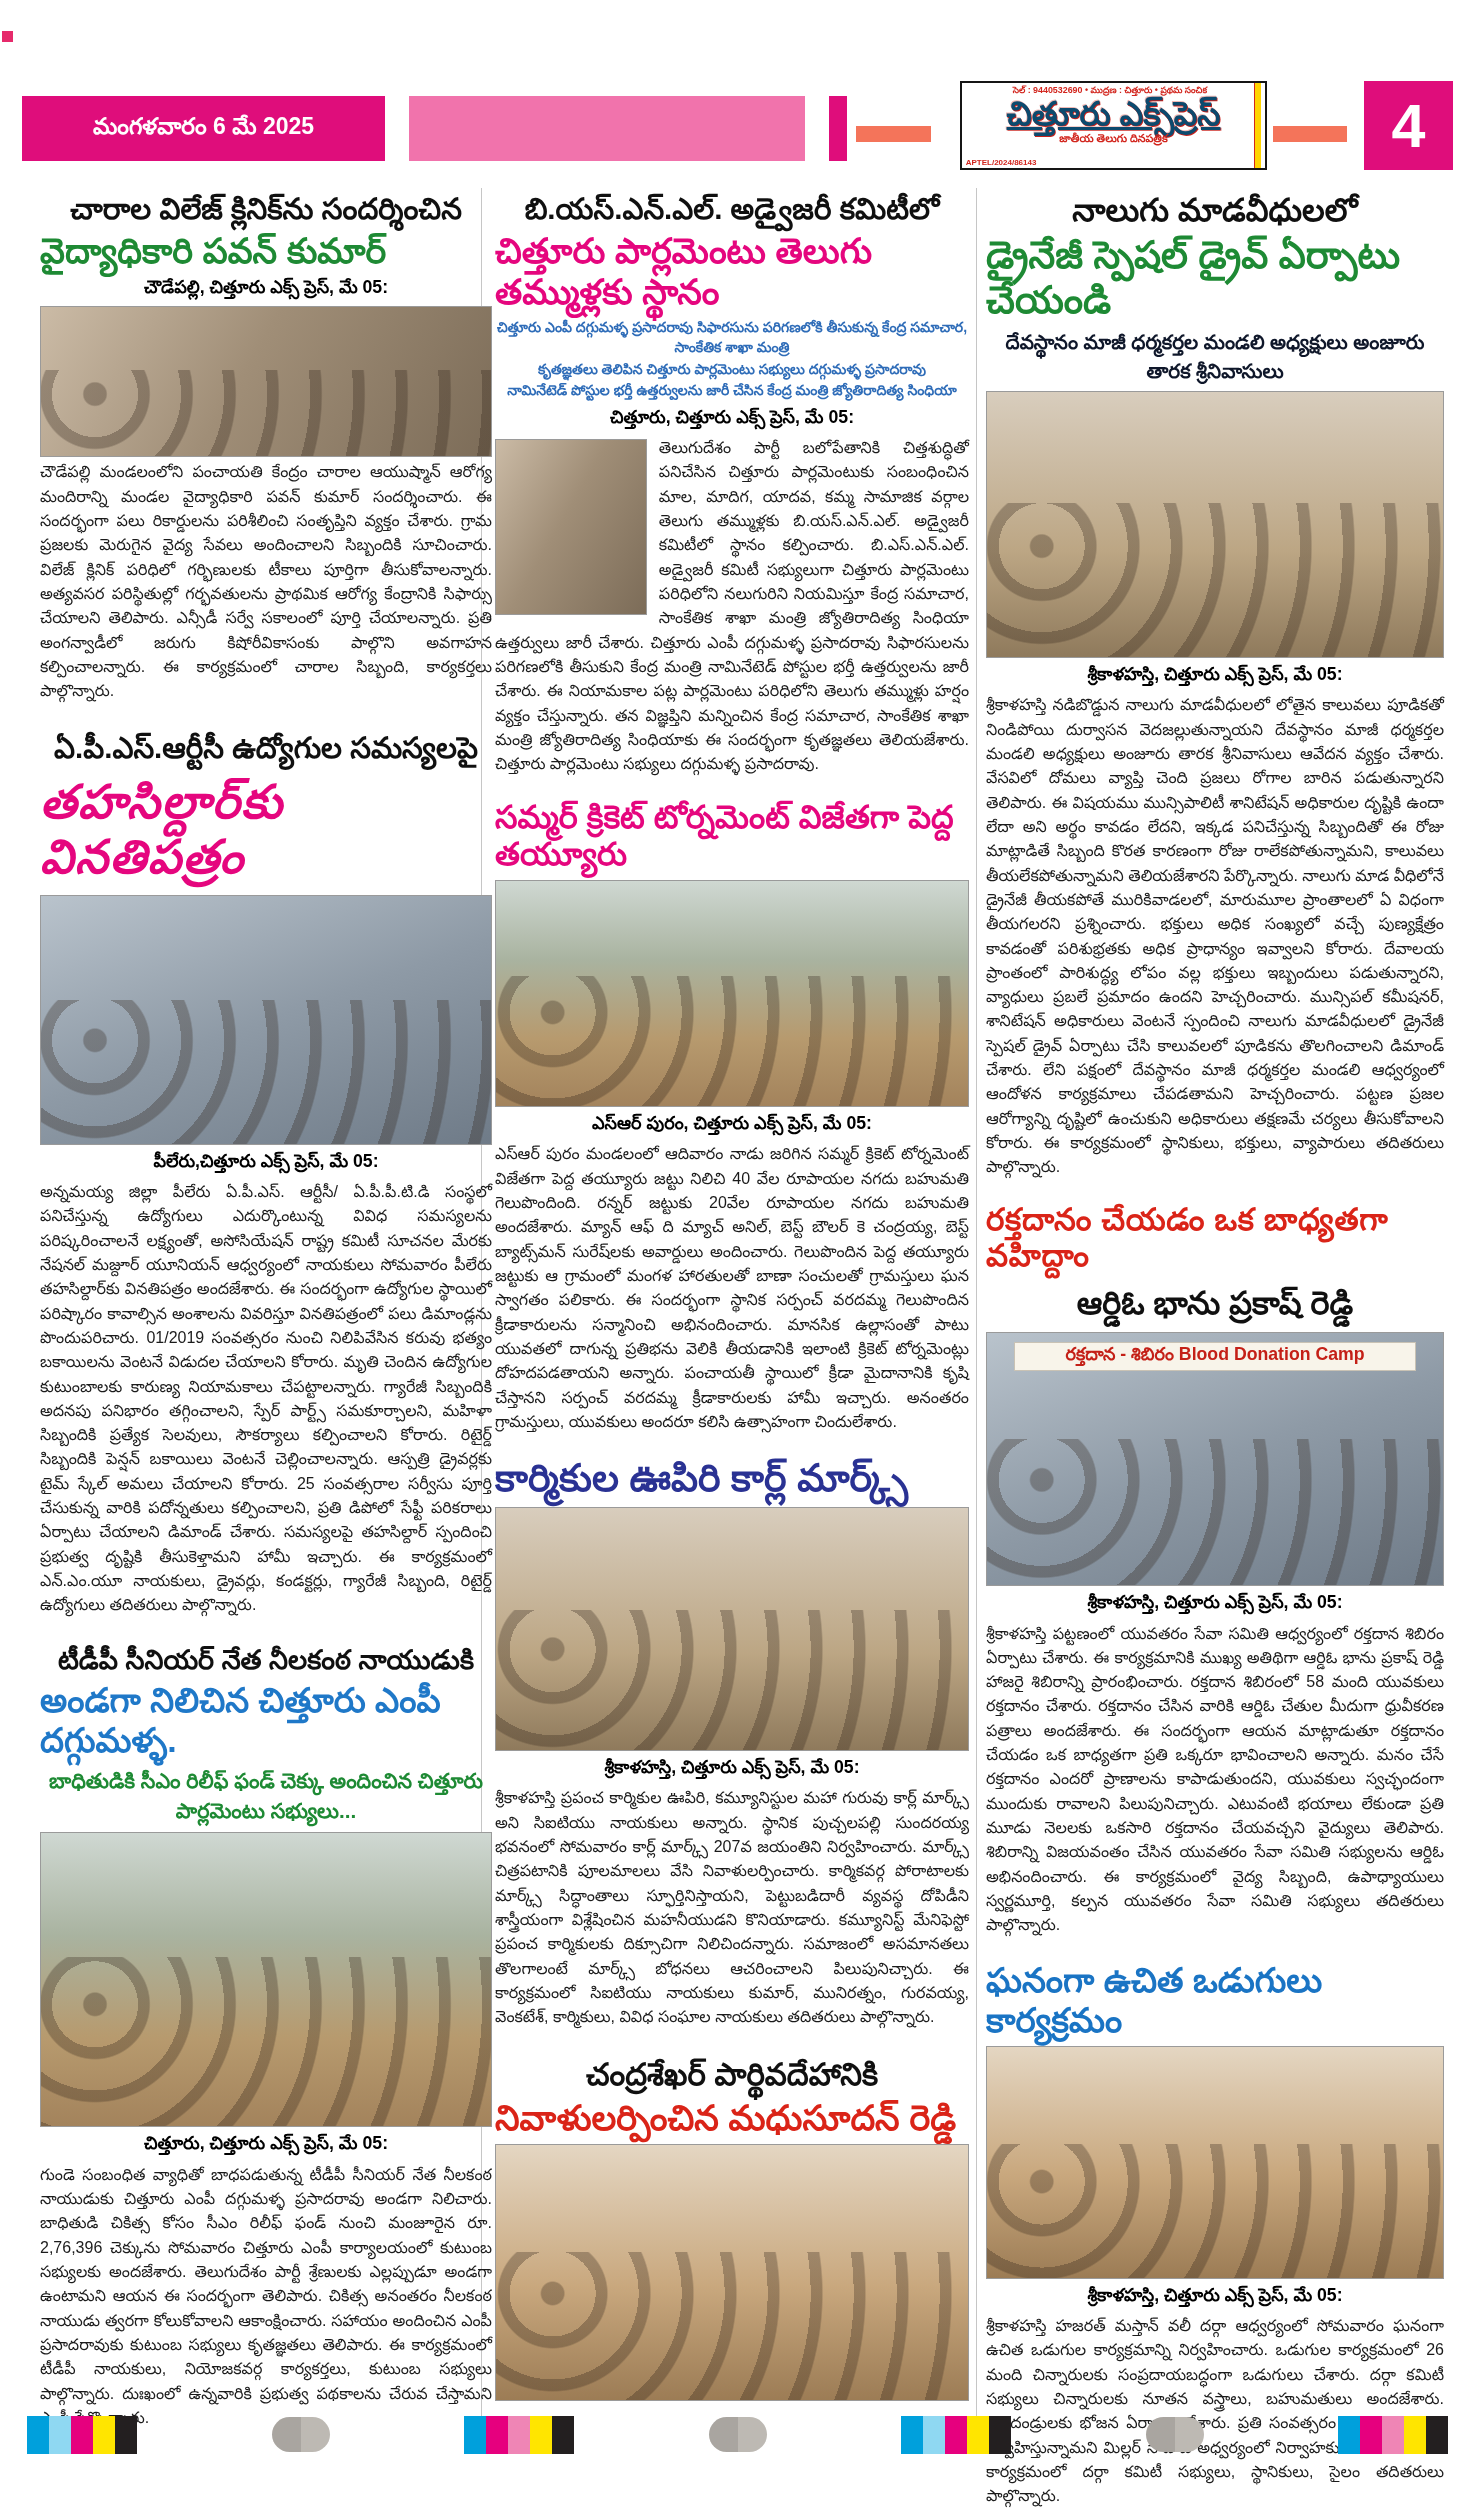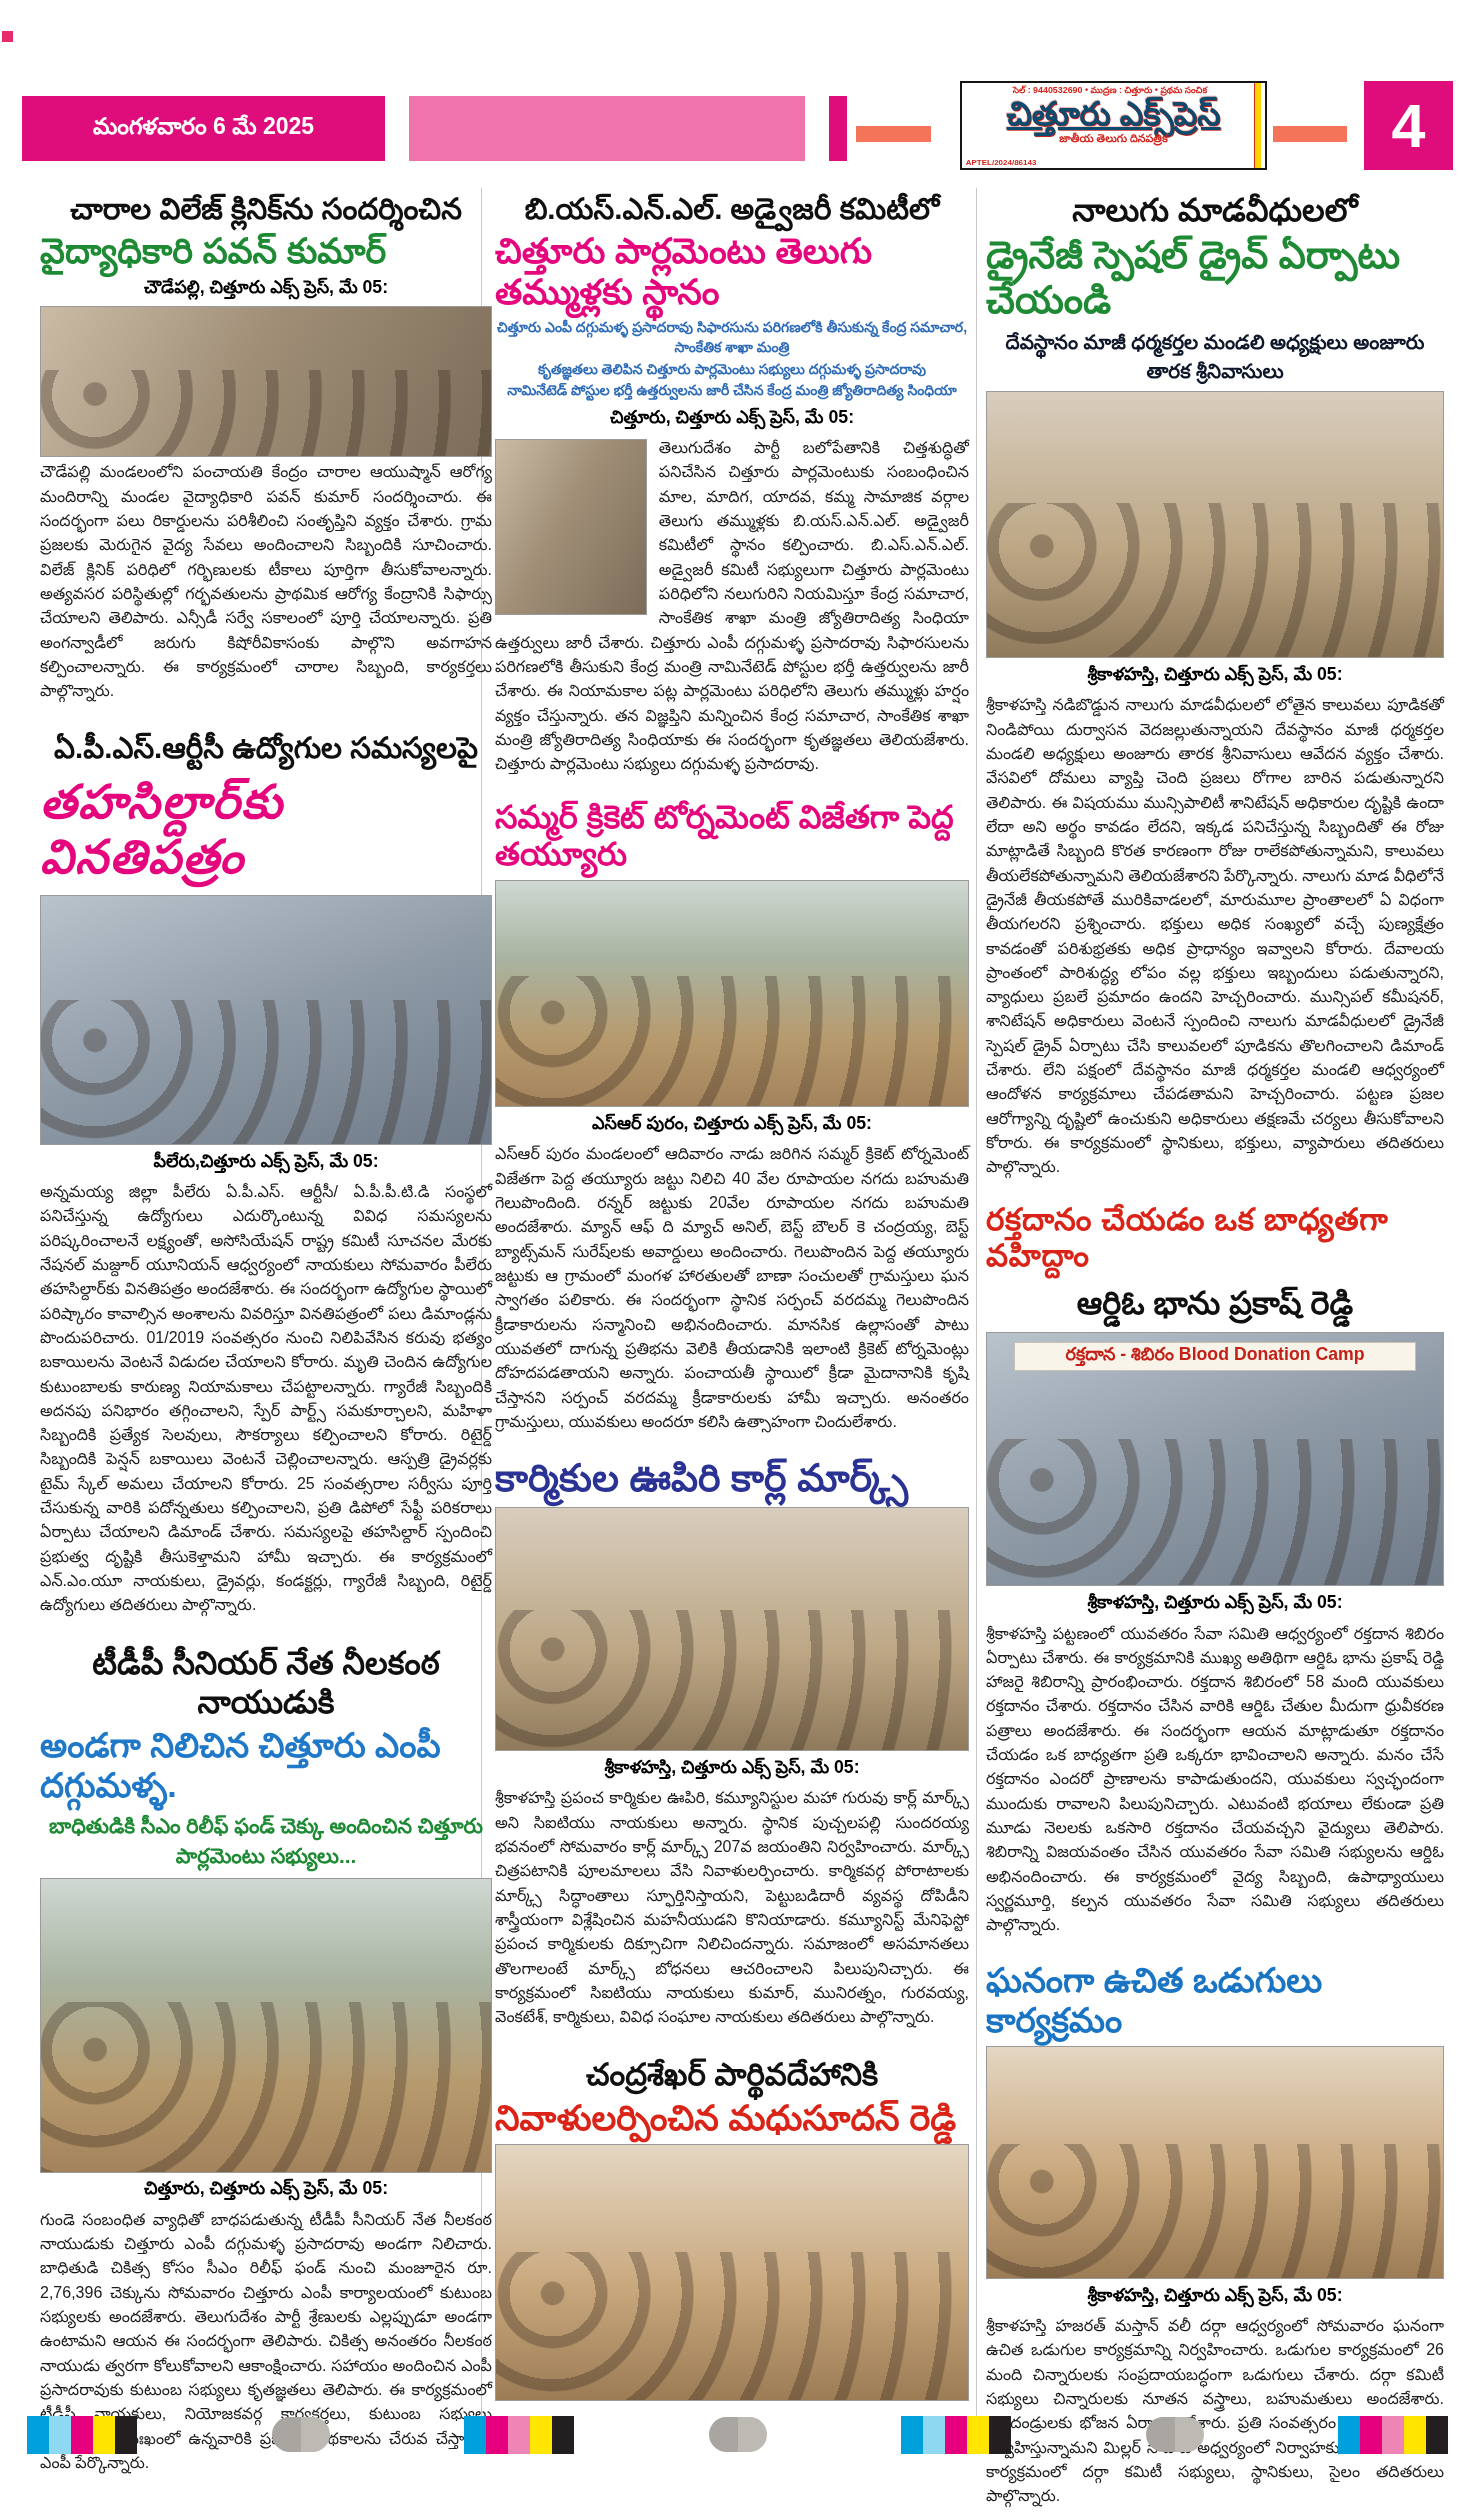--- a/index.html
+++ b/index.html
@@ -123,21 +123,21 @@
 
     <article>
       <h3 class="kicker">ఏ.పీ.ఎస్.ఆర్టీసీ ఉద్యోగుల సమస్యలపై</h3>
       <h2 class="headline hl-magenta-script">తహసిల్దార్‌కు వినతిపత్రం</h2>
       <div class="photo ph3 group" style="height:250px"></div>
       <p class="dateline">పీలేరు,చిత్తూరు ఎక్స్ ప్రెస్, మే 05:</p>
       <p class="body">అన్నమయ్య జిల్లా పీలేరు ఏ.పీ.ఎస్. ఆర్టీసీ/ ఏ.పీ.పీ.టి.డి సంస్థలో పనిచేస్తున్న ఉద్యోగులు ఎదుర్కొంటున్న వివిధ సమస్యలను పరిష్కరించాలనే లక్ష్యంతో, అసోసియేషన్ రాష్ట్ర కమిటీ సూచనల మేరకు నేషనల్ మజ్దూర్ యూనియన్ ఆధ్వర్యంలో నాయకులు సోమవారం పీలేరు తహసిల్దార్‌కు వినతిపత్రం అందజేశారు. ఈ సందర్భంగా ఉద్యోగుల స్థాయిలో పరిష్కారం కావాల్సిన అంశాలను వివరిస్తూ వినతిపత్రంలో పలు డిమాండ్లను పొందుపరిచారు. 01/2019 సంవత్సరం నుంచి నిలిపివేసిన కరువు భత్యం బకాయిలను వెంటనే విడుదల చేయాలని కోరారు. మృతి చెందిన ఉద్యోగుల కుటుంబాలకు కారుణ్య నియామకాలు చేపట్టాలన్నారు. గ్యారేజీ సిబ్బందికి అదనపు పనిభారం తగ్గించాలని, స్పేర్ పార్ట్స్ సమకూర్చాలని, మహిళా సిబ్బందికి ప్రత్యేక సెలవులు, సౌకర్యాలు కల్పించాలని కోరారు. రిటైర్డ్ సిబ్బందికి పెన్షన్ బకాయిలు వెంటనే చెల్లించాలన్నారు. ఆస్పత్రి డ్రైవర్లకు టైమ్ స్కేల్ అమలు చేయాలని కోరారు. 25 సంవత్సరాల సర్వీసు పూర్తి చేసుకున్న వారికి పదోన్నతులు కల్పించాలని, ప్రతి డిపోలో సేఫ్టీ పరికరాలు ఏర్పాటు చేయాలని డిమాండ్ చేశారు. సమస్యలపై తహసిల్దార్ స్పందించి ప్రభుత్వ దృష్టికి తీసుకెళ్తామని హామీ ఇచ్చారు. ఈ కార్యక్రమంలో ఎన్.ఎం.యూ నాయకులు, డ్రైవర్లు, కండక్టర్లు, గ్యారేజీ సిబ్బంది, రిటైర్డ్ ఉద్యోగులు తదితరులు పాల్గొన్నారు.</p>
     </article>
 
     <article>
-      <h3 class="kicker" style="font-size:32px">టీడీపీ సీనియర్ నేత నీలకంఠ నాయుడుకి</h3>
+      <h3 class="kicker" style="font-size:27px">టీడీపీ సీనియర్ నేత నీలకంఠ నాయుడుకి</h3>
       <h2 class="headline hl-blue">అండగా నిలిచిన చిత్తూరు ఎంపీ దగ్గుమళ్ళ.</h2>
       <p class="sub sub-green">బాధితుడికి సీఎం రిలీఫ్ ఫండ్ చెక్కు అందించిన చిత్తూరు పార్లమెంటు సభ్యులు...</p>
       <div class="photo ph2 group" style="height:295px;margin-top:7.4px"></div>
       <p class="dateline">చిత్తూరు, చిత్తూరు ఎక్స్ ప్రెస్, మే 05:</p>
       <p class="body">గుండె సంబంధిత వ్యాధితో బాధపడుతున్న టీడీపీ సీనియర్ నేత నీలకంఠ నాయుడుకు చిత్తూరు ఎంపీ దగ్గుమళ్ళ ప్రసాదరావు అండగా నిలిచారు. బాధితుడి చికిత్స కోసం సీఎం రిలీఫ్ ఫండ్ నుంచి మంజూరైన రూ. 2,76,396 చెక్కును సోమవారం చిత్తూరు ఎంపీ కార్యాలయంలో కుటుంబ సభ్యులకు అందజేశారు. తెలుగుదేశం పార్టీ శ్రేణులకు ఎల్లప్పుడూ అండగా ఉంటామని ఆయన ఈ సందర్భంగా తెలిపారు. చికిత్స అనంతరం నీలకంఠ నాయుడు త్వరగా కోలుకోవాలని ఆకాంక్షించారు. సహాయం అందించిన ఎంపీ ప్రసాదరావుకు కుటుంబ సభ్యులు కృతజ్ఞతలు తెలిపారు. ఈ కార్యక్రమంలో టీడీపీ నాయకులు, నియోజకవర్గ కార్యకర్తలు, కుటుంబ సభ్యులు పాల్గొన్నారు. దుఃఖంలో ఉన్నవారికి ప్రభుత్వ పథకాలను చేరువ చేస్తామని ఎంపీ పేర్కొన్నారు.</p>
     </article>
 
   </section>
 
   <section class="col col-2">

